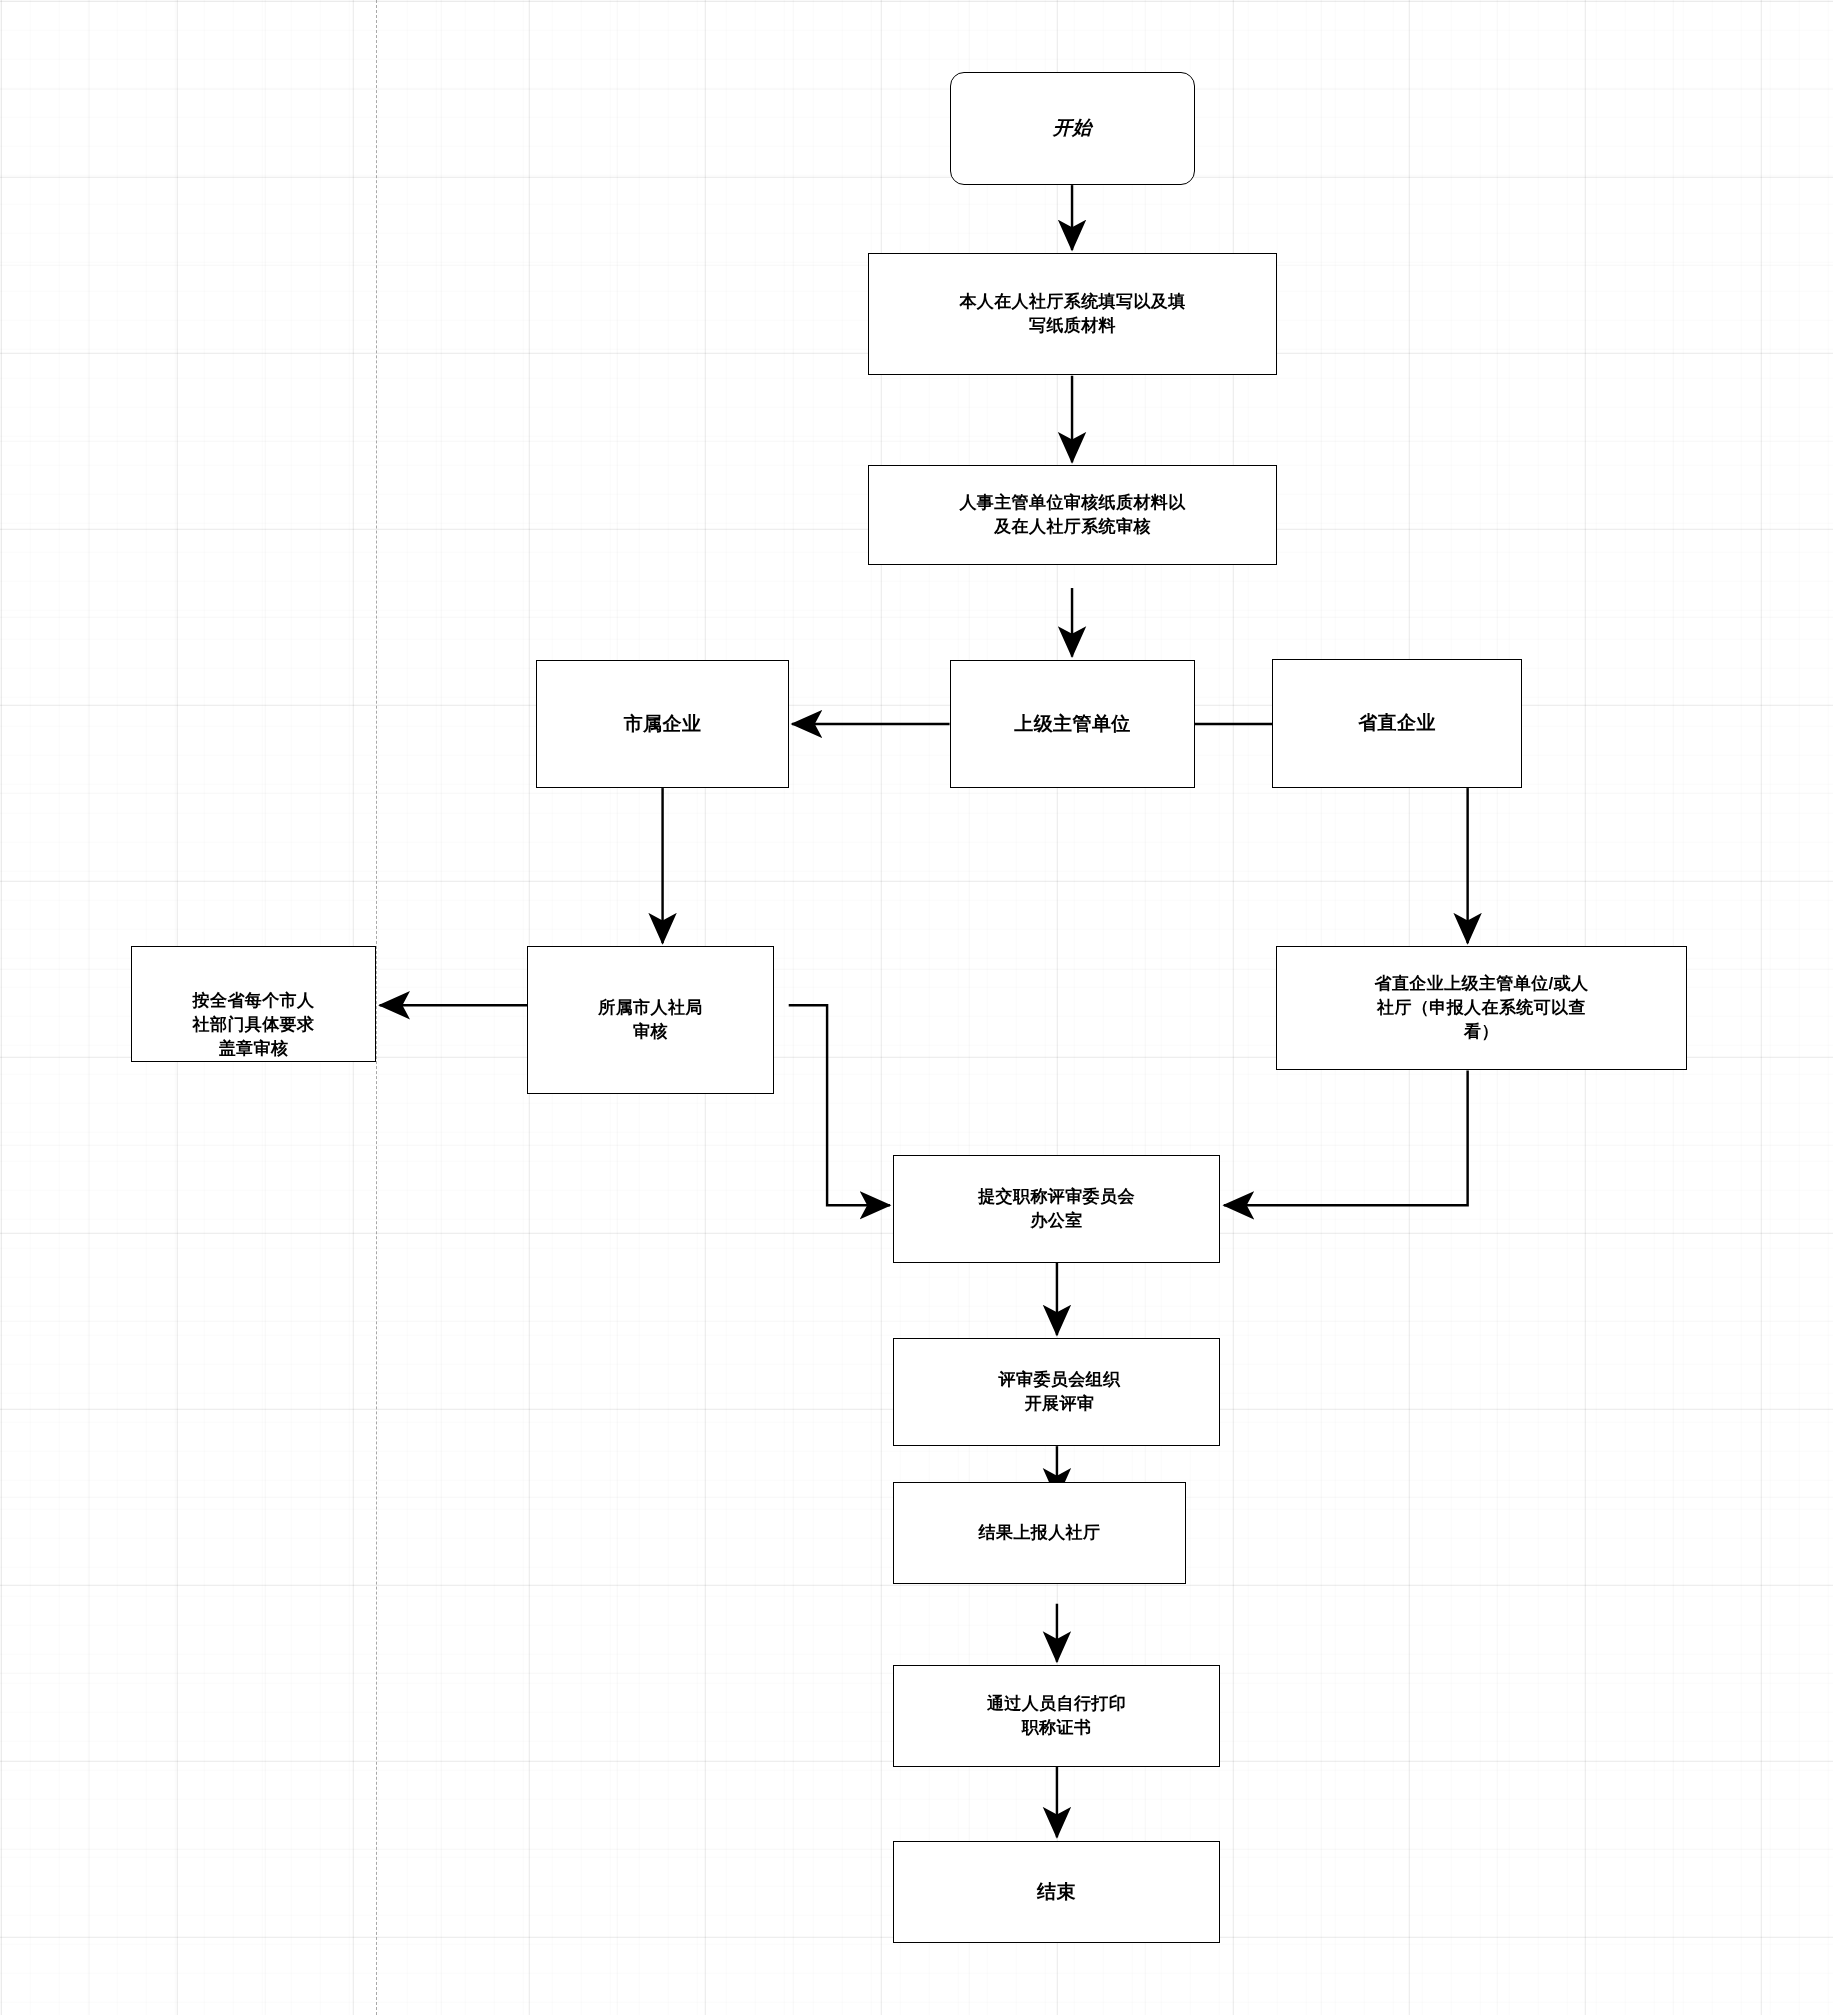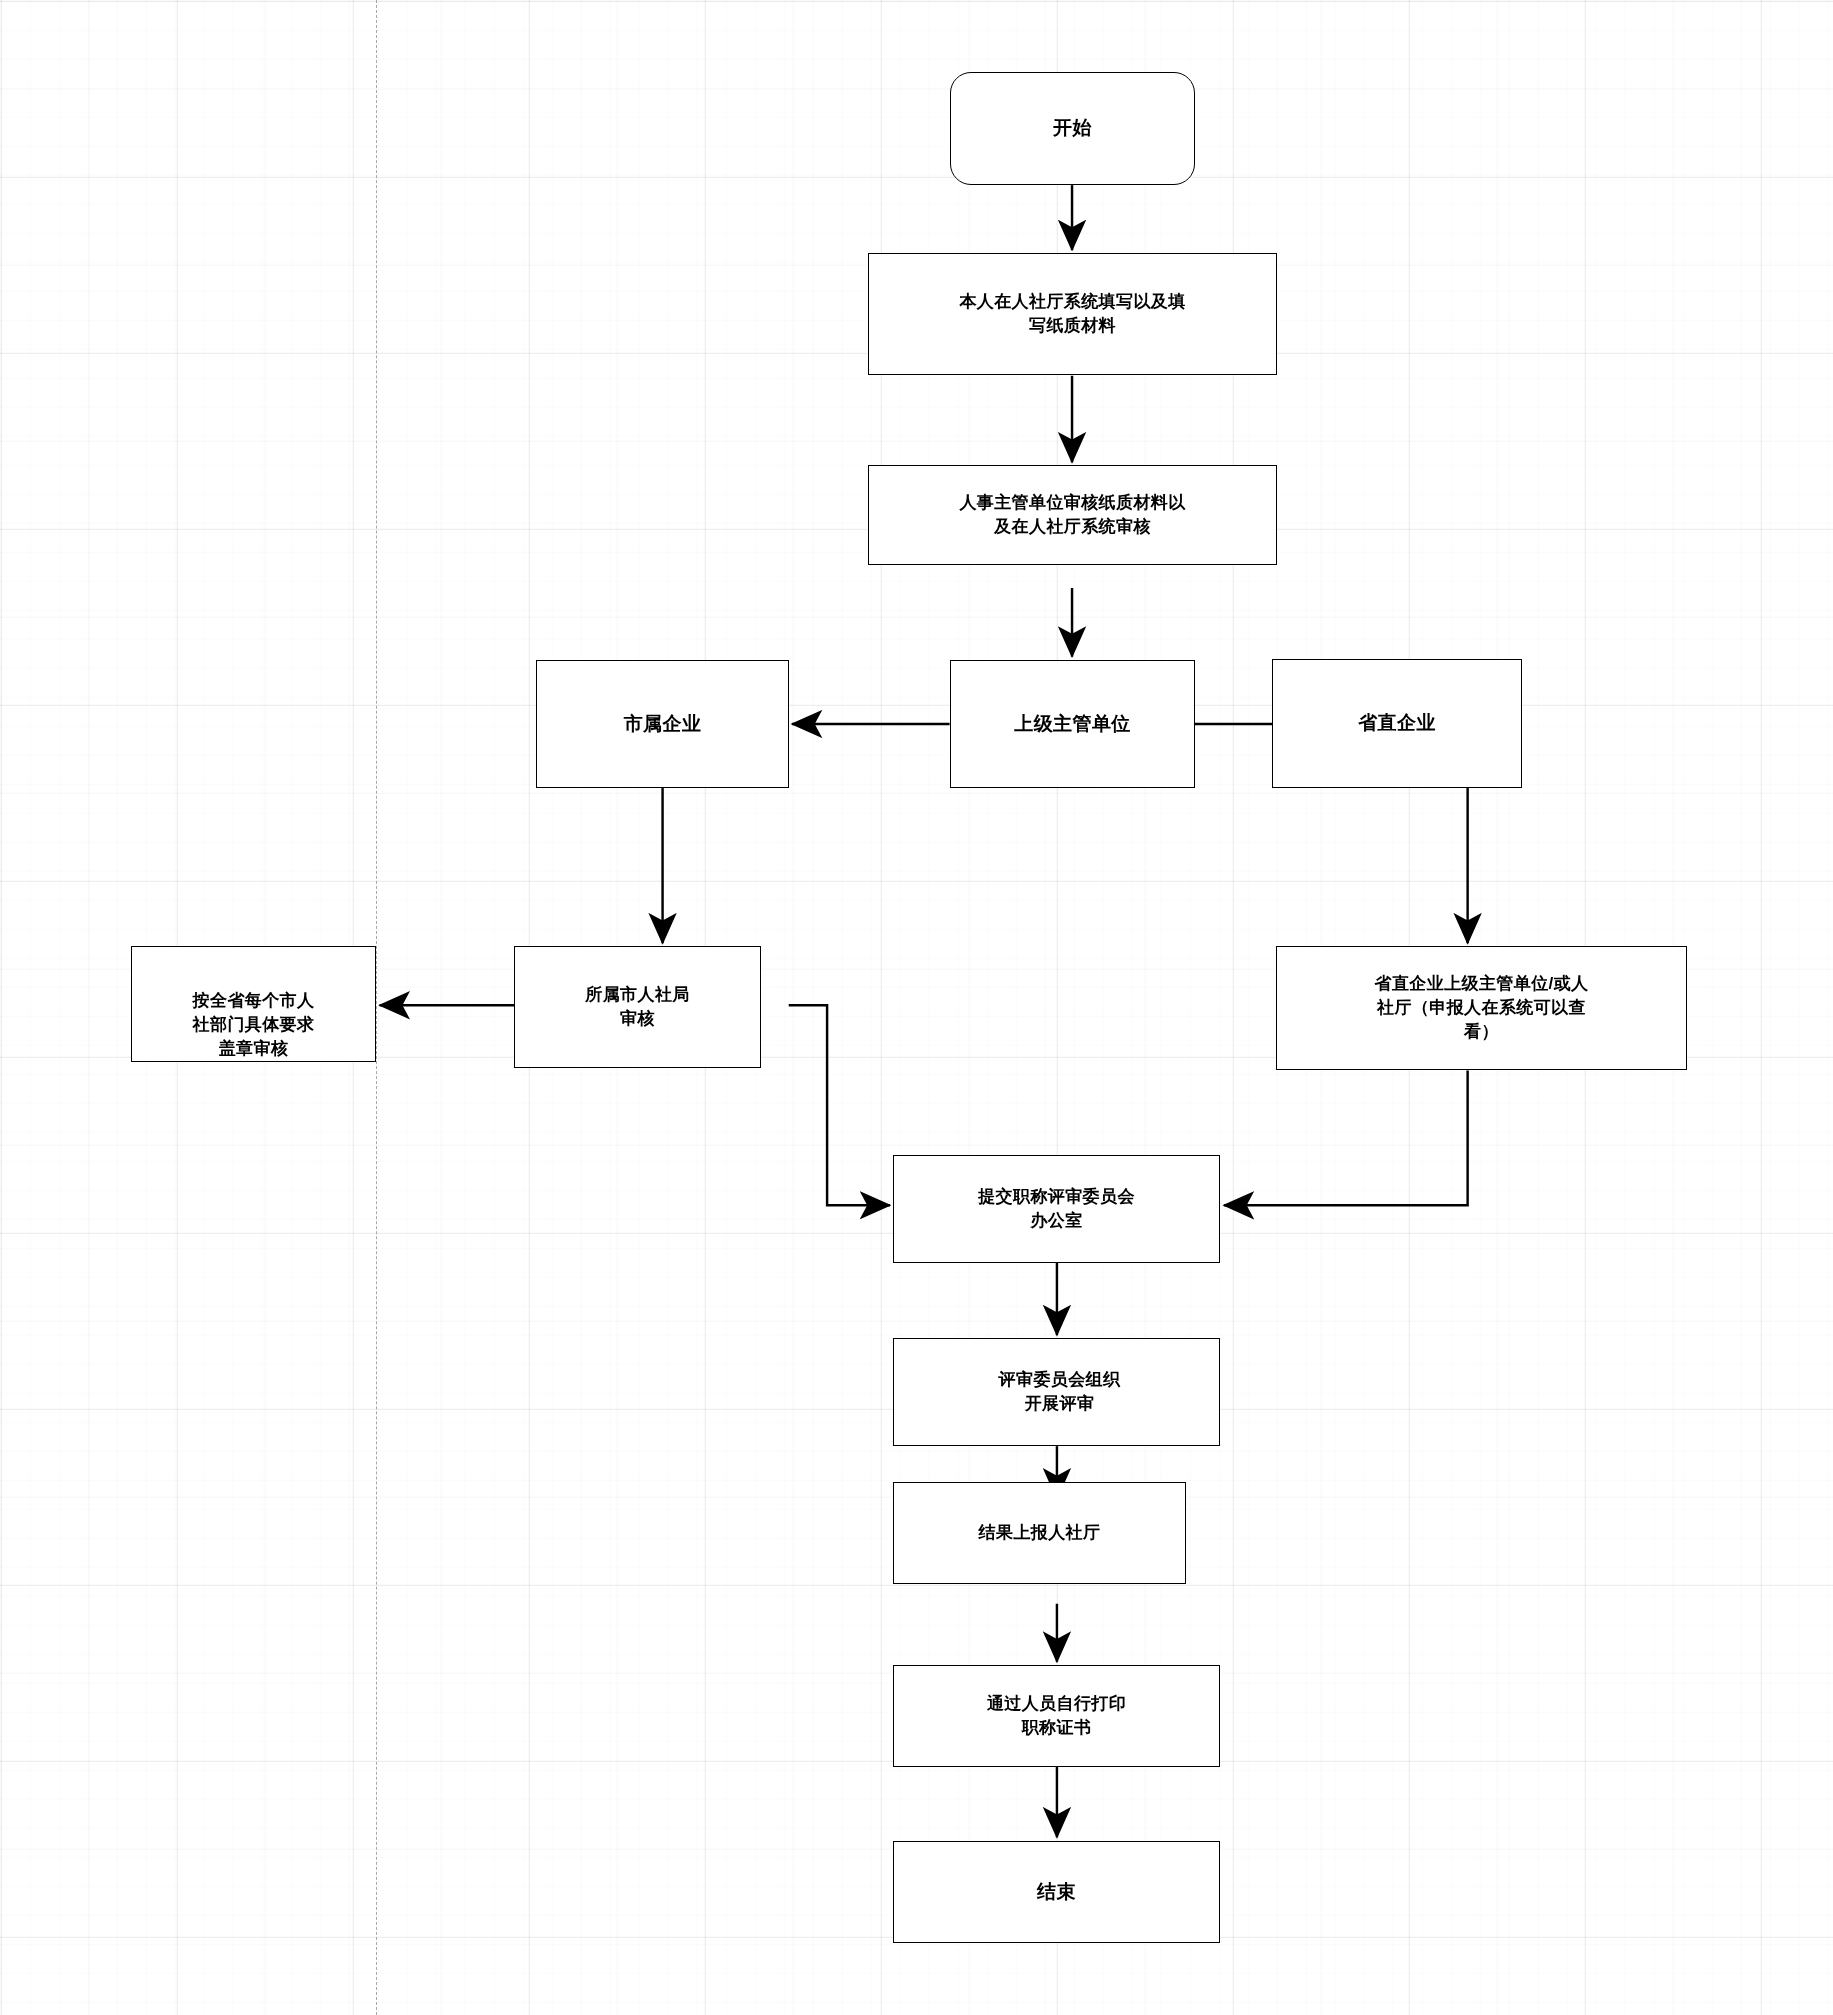--- a/index.html
+++ b/index.html
@@ -53,21 +53,21 @@
     position: absolute;
     box-sizing: border-box;
     background: #ffffff;
     border: 1.6px solid #000000;
     display: flex;
     align-items: center;
     justify-content: center;
     text-align: center;
     z-index: 5;
   }
-  .node.rounded { border-radius: 21px; }
+  .node.rounded { border-radius: 14px; font-style: italic; }
   .node .label {
     font-weight: bold;
     color: #000000;
     line-height: 1.42;
     letter-spacing: 0.4px;
     white-space: pre-line;
     padding: 0 5.7px;
   }
   .fs-lg .label { font-size: 19px; }
   .fs-md .label { font-size: 17px; }
@@ -145,21 +145,21 @@
     <span class="label">上级主管单位</span>
   </div>
   <div class="node fs-lg" id="n-prov_ent" style="left: 1272px; top: 659px; width: 250px; height: 129px;">
     <span class="label">省直企业</span>
   </div>
   <div class="node fs-md" id="n-stamp_review" style="left: 131px; top: 946px; width: 245px; height: 116px; align-items: flex-end;">
     <span class="label">按全省每个市人
 社部门具体要求
 盖章审核</span>
   </div>
-  <div class="node fs-md" id="n-city_bureau" style="left: 514px; top: 946px; width: 247px; height: 122px; text-align: center;">
+  <div class="node fs-md" id="n-city_bureau" style="left: 527px; top: 946px; width: 247px; height: 148px; text-align: center;">
     <span class="label">所属市人社局
 审核</span>
   </div>
   <div class="node fs-md" id="n-prov_super" style="left: 1276px; top: 946px; width: 411px; height: 124px;">
     <span class="label">省直企业上级主管单位/或人
 社厅（申报人在系统可以查
 看）</span>
   </div>
   <div class="node fs-md" id="n-submit_cmte" style="left: 893px; top: 1155px; width: 327px; height: 108px;">
     <span class="label">提交职称评审委员会

